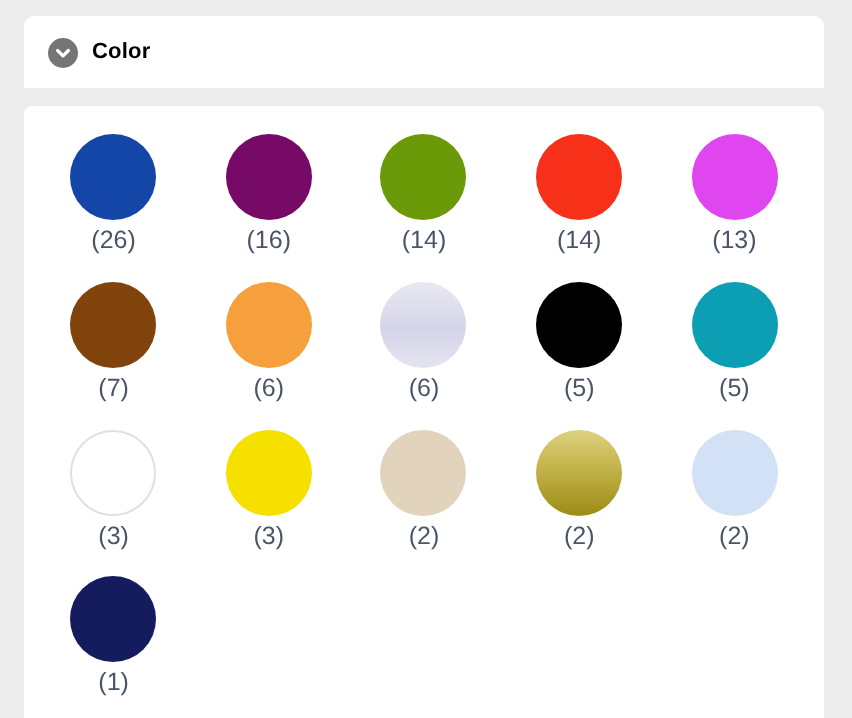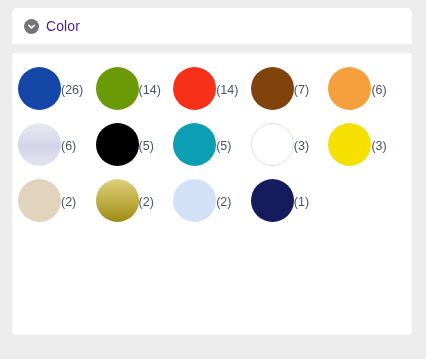--- a/index.html
+++ b/index.html
@@ -38,23 +38,23 @@
     border-radius: 50%;
     background: #757575;
     display: inline-flex;
     align-items: center;
     justify-content: center;
     flex: 0 0 auto;
     margin-right: 7px;
   }
   .toggle-icon svg { display: block; }
   .facet-title {
-    font-size: 14px;
-    font-weight: normal;
-    color: #4c1d95;
+    font-size: 11px;
+    font-weight: bold;
+    color: #000000;
     letter-spacing: 0.1px;
     line-height: 1;
     white-space: nowrap;
   }
 
   
   .facet-gap {
     height: 9px;
     background: #ececec;
   }
@@ -70,21 +70,21 @@
 
   
   .swatch-grid {
     display: grid;
     grid-template-columns: repeat(5, 1fr);
     row-gap: 13px;
     padding: 0 6px 0 6px;
   }
   .swatch-cell {
     display: flex;
-    flex-direction: row;
+    flex-direction: column;
     align-items: center;
     cursor: pointer;
   }
   .swatch-dot {
     width: 43px;
     height: 43px;
     border-radius: 50%;
     box-sizing: border-box;
   }
   .swatch-count {
@@ -112,26 +112,34 @@
 
   <div class="facet-gap"></div>
 
   <div class="facet-body">
     <div class="swatch-grid">
         <div class="swatch-cell">
           <div class="swatch-dot" style="background: rgb(20, 70, 168); border: none;"></div>
           <div class="swatch-count">(26)</div>
         </div>
         <div class="swatch-cell">
+          <div class="swatch-dot" style="background: rgb(118, 10, 102); border: none;"></div>
+          <div class="swatch-count">(16)</div>
+        </div>
+        <div class="swatch-cell">
           <div class="swatch-dot" style="background: rgb(107, 154, 8); border: none;"></div>
           <div class="swatch-count">(14)</div>
         </div>
         <div class="swatch-cell">
           <div class="swatch-dot" style="background: rgb(247, 49, 25); border: none;"></div>
           <div class="swatch-count">(14)</div>
+        </div>
+        <div class="swatch-cell">
+          <div class="swatch-dot" style="background: rgb(224, 70, 239); border: none;"></div>
+          <div class="swatch-count">(13)</div>
         </div>
         <div class="swatch-cell">
           <div class="swatch-dot" style="background: rgb(129, 67, 12); border: none;"></div>
           <div class="swatch-count">(7)</div>
         </div>
         <div class="swatch-cell">
           <div class="swatch-dot" style="background: rgb(245, 160, 60); border: none;"></div>
           <div class="swatch-count">(6)</div>
         </div>
         <div class="swatch-cell">

